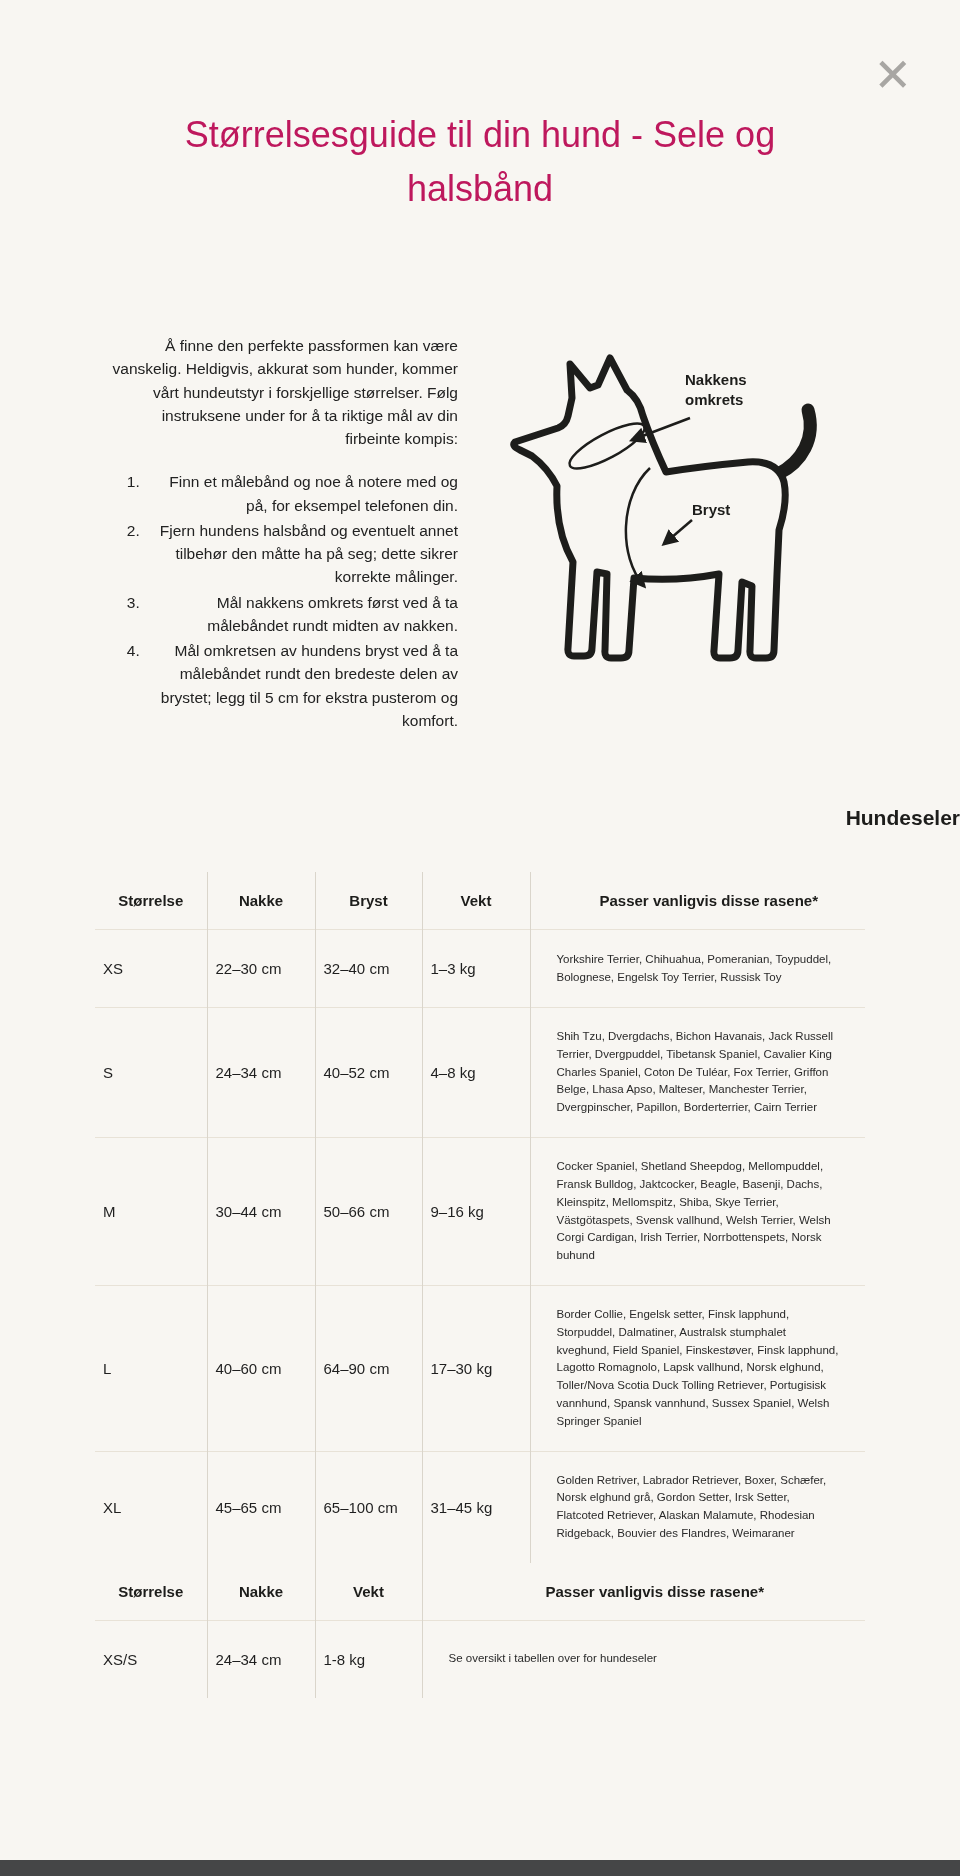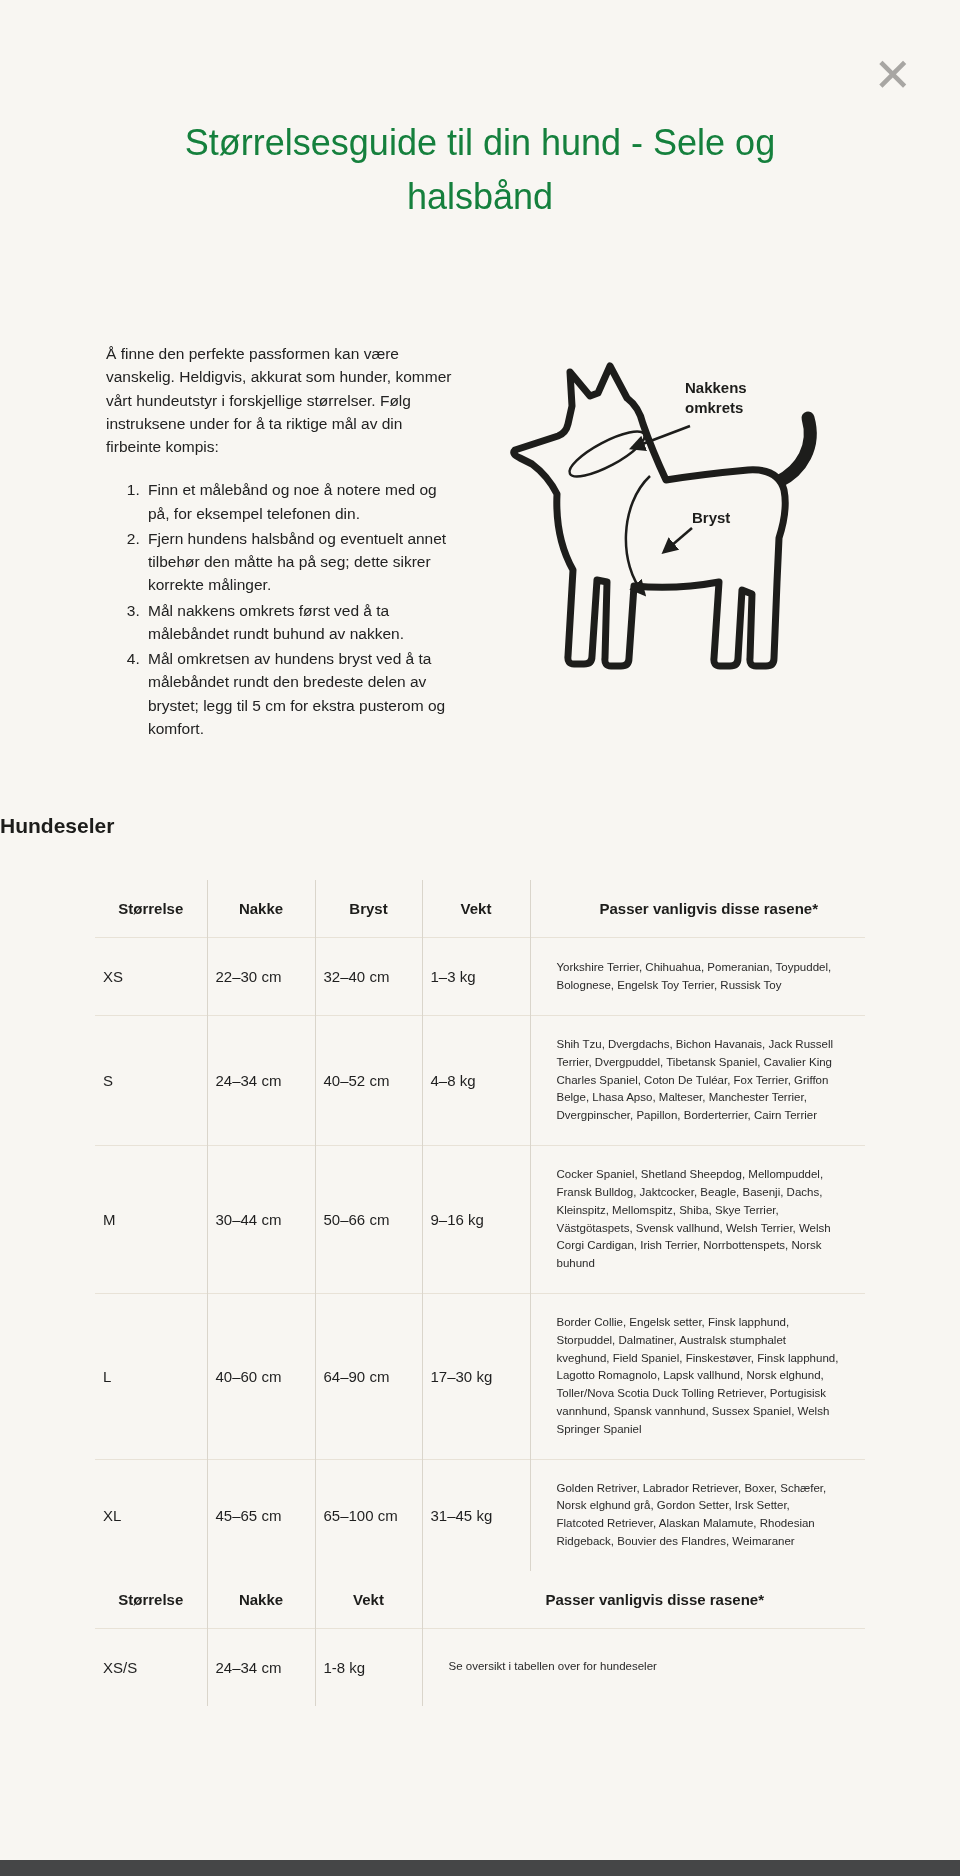--- a/index.html
+++ b/index.html
@@ -14,47 +14,47 @@
   .modal { position: relative; width: 960px; height: 1876px; padding-top: 104px; box-sizing: border-box; }
 
   .close-btn {
     position: absolute; top: 48px; right: 44px;
     background: none; border: none; cursor: pointer;
     font-size: 46px; line-height: 1; color: #a8a6a3; padding: 4px;
     font-family: "DejaVu Sans", sans-serif;
   }
 
   h1.title {
-    margin: 12px auto 118px auto;
+    margin: 4px auto 118px auto;
     max-width: 720px;
     text-align: center;
     font-size: 36px; font-weight: 400; line-height: 1.5;
-    color: #15803d;
+    color: #be185d;
   }
 
   .intro-row {
     display: flex; justify-content: space-between; align-items: flex-start;
     padding: 0 100px 0 106px;
   }
-  .intro-text { width: 352px; font-size: 15.5px; line-height: 1.5; color: #222; }
+  .intro-text { width: 352px; font-size: 15.5px; line-height: 1.5; color: #222; text-align: right; }
   .intro-text p { margin: 0; }
   .intro-text ol { margin: 20px 0 0 0; padding-left: 38px; }
   .intro-text li { margin: 0 0 2px 0; padding-left: 4px; }
 
   .diagram { position: relative; width: 380px; height: 410px; flex: none; }
   .diagram svg { position: absolute; inset: 0; width: 100%; height: 100%; }
   .diagram-label {
     position: absolute; font-weight: 700; font-size: 15px; line-height: 1.3;
     color: #1d1d1b;
   }
   .label-neck { left: 205px; top: 36px; width: 90px; }
   .label-chest { left: 212px; top: 166px; }
 
   h2.section-title {
-    text-align: left; font-size: 21px; font-weight: 700;
+    text-align: right; font-size: 21px; font-weight: 700;
     margin: 62px 0 42px 0; color: #1d1d1b;
   }
 
   table.size-table {
     width: 770px; margin: 0 auto; border-collapse: collapse; table-layout: fixed;
   }
   .size-table th, .size-table td { border-right: 1px solid #dad5cb; vertical-align: middle; }
   .size-table th:last-child, .size-table td:last-child { border-right: none; padding-left: 28px; }
   .size-table th { font-weight: 700; font-size: 15px; padding: 20px 6px; color: #1d1d1b; }
   .size-table tbody td { border-top: 1px solid #e8e2d7; font-size: 15px; padding: 30px 8px; }
@@ -75,21 +75,21 @@
   </button>
 
   <h1 class="title">Størrelsesguide til din hund - Sele og halsbånd</h1>
 
   <div class="intro-row">
     <div class="intro-text">
       <p>Å finne den perfekte passformen kan være vanskelig. Heldigvis, akkurat som hunder, kommer vårt hundeutstyr i forskjellige størrelser. Følg instruksene under for å ta riktige mål av din firbeinte kompis:</p>
       <ol>
         <li>Finn et målebånd og noe å notere med og på, for eksempel telefonen din.</li>
         <li>Fjern hundens halsbånd og eventuelt annet tilbehør den måtte ha på seg; dette sikrer korrekte målinger.</li>
-        <li>Mål nakkens omkrets først ved å ta målebåndet rundt buhund av nakken.</li>
+        <li>Mål nakkens omkrets først ved å ta målebåndet rundt midten av nakken.</li>
         <li>Mål omkretsen av hundens bryst ved å ta målebåndet rundt den bredeste delen av brystet; legg til 5 cm for ekstra pusterom og komfort.</li>
       </ol>
     </div>
 
     <div class="diagram">
       <svg viewBox="0 0 380 410" aria-hidden="true">
         <defs>
           <marker id="arr" viewBox="0 0 10 10" refX="8" refY="5" markerWidth="6.5" markerHeight="6.5" orient="auto-start-reverse">
             <path d="M0,0 L10,5 L0,10 Z" fill="#1d1d1b"></path>
           </marker>

